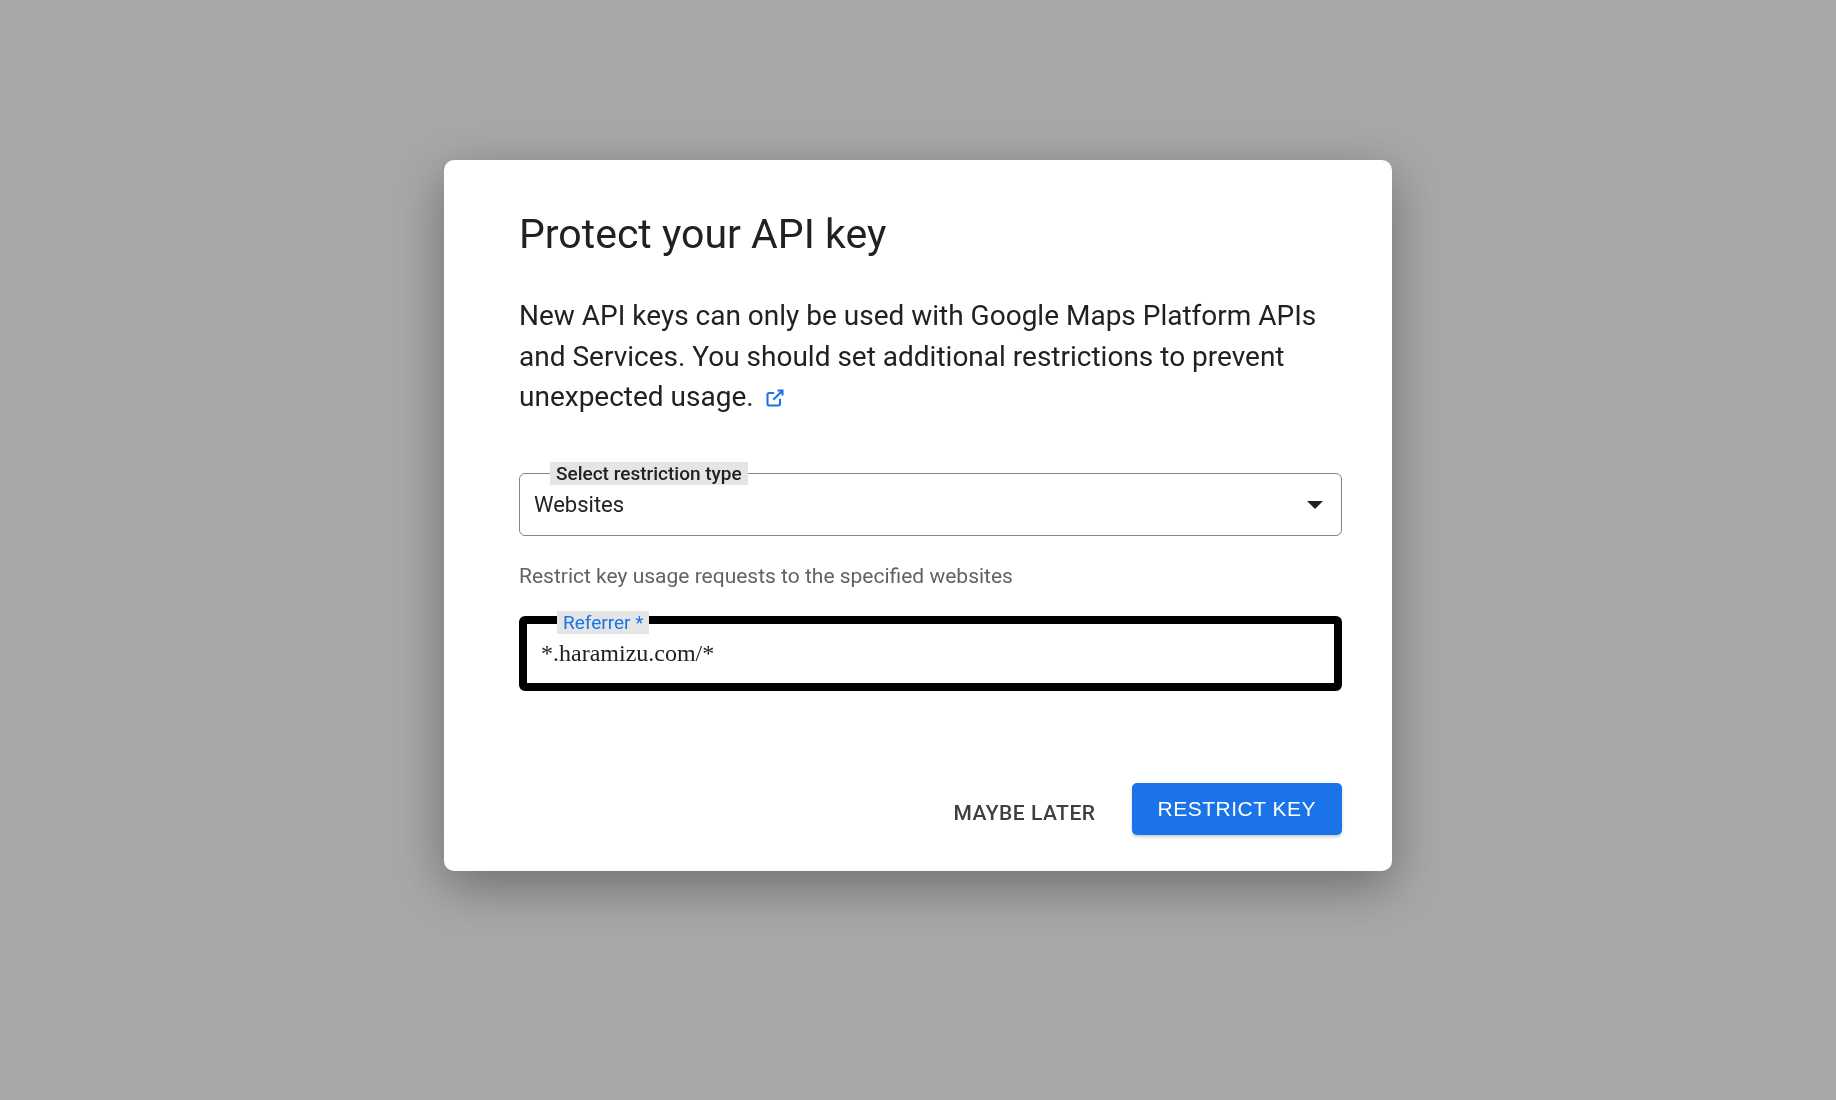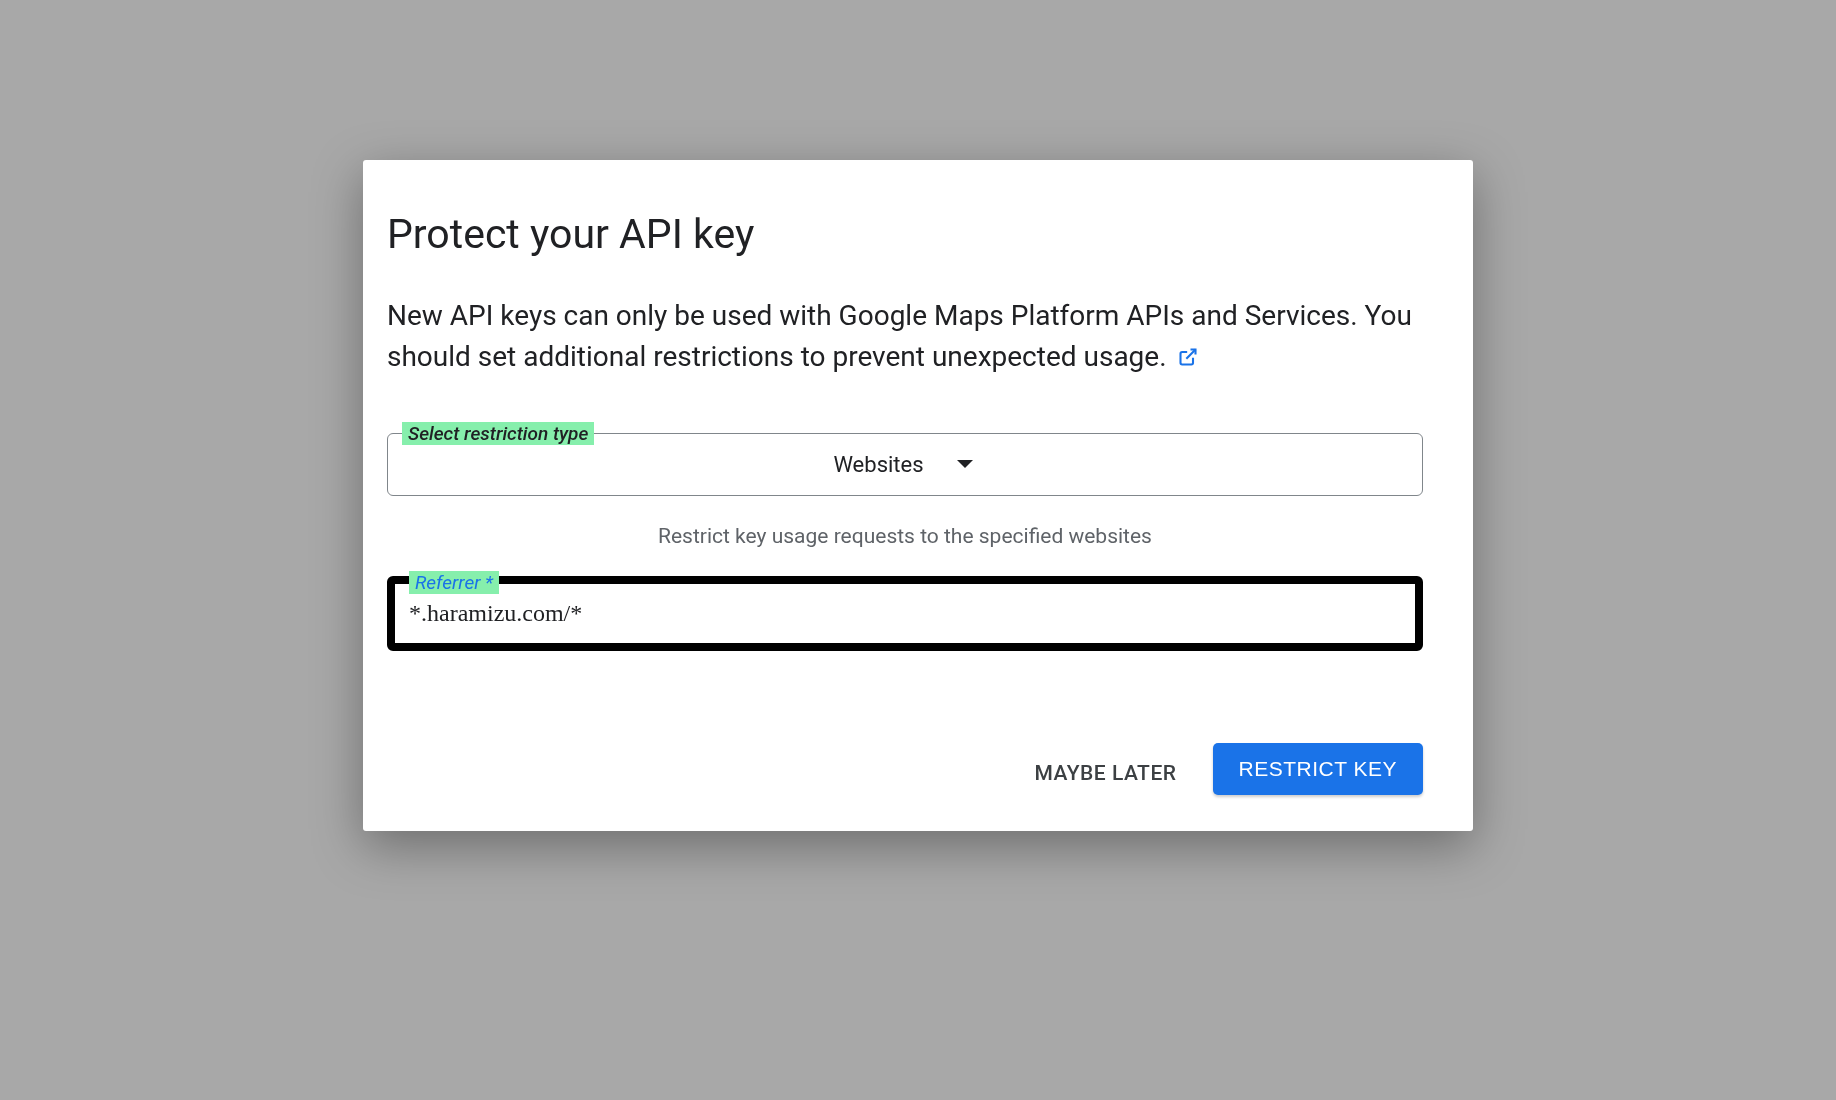--- a/index.html
+++ b/index.html
@@ -14,23 +14,23 @@
       width: 1836px;
       height: 1100px;
       display: flex;
       align-items: flex-start;
       justify-content: center;
       padding-top: 160px;
     }
     
     .dialog {
       background: white;
-      border-radius: 3px;
-      width: 1110px;
-      padding: 50px 50px 36px 24px;
+      border-radius: 10px;
+      width: 948px;
+      padding: 50px 50px 36px 75px;
       box-shadow: 0 15px 50px rgba(0,0,0,0.35);
     }
     
     .dialog-title {
       font-size: 41px;
       font-weight: 400;
       color: #202124;
       margin-bottom: 38px;
     }
     
@@ -51,33 +51,32 @@
     .outlined-field {
       position: relative;
       border: 1px solid #80868b;
       border-radius: 6px;
       margin-bottom: 24px;
     }
     
     .outlined-field .field-label {
       position: absolute;
       top: -12px;
-      left: 14px;
-      background: #86efac;
+      left: 30px;
+      background: #e5e5e5;
       padding: 0 6px;
       font-size: 19px;
       color: #202124;
       font-weight: 500;
-      font-style: italic;
     }
     
     .select-field {
       display: flex;
       align-items: center;
-      justify-content: center;
+      justify-content: space-between;
       padding: 18px 18px 18px 14px;
       cursor: pointer;
       gap: 33px;
     }
     
     .select-value {
       font-size: 22px;
       color: #202124;
     }
     
@@ -87,21 +86,20 @@
       border-left: 8px solid transparent;
       border-right: 8px solid transparent;
       border-top: 8px solid #202124;
     }
     
     .helper-text {
       font-size: 21px;
       color: #5f6368;
       margin-bottom: 28px;
       margin-top: 28px;
-      text-align: center;
     }
     
     .outlined-field.focused {
       border: 8px solid #000000;
       border-radius: 6px;
     }
     
     .outlined-field.focused .field-label {
       color: #1a73e8;
       top: -13px;

